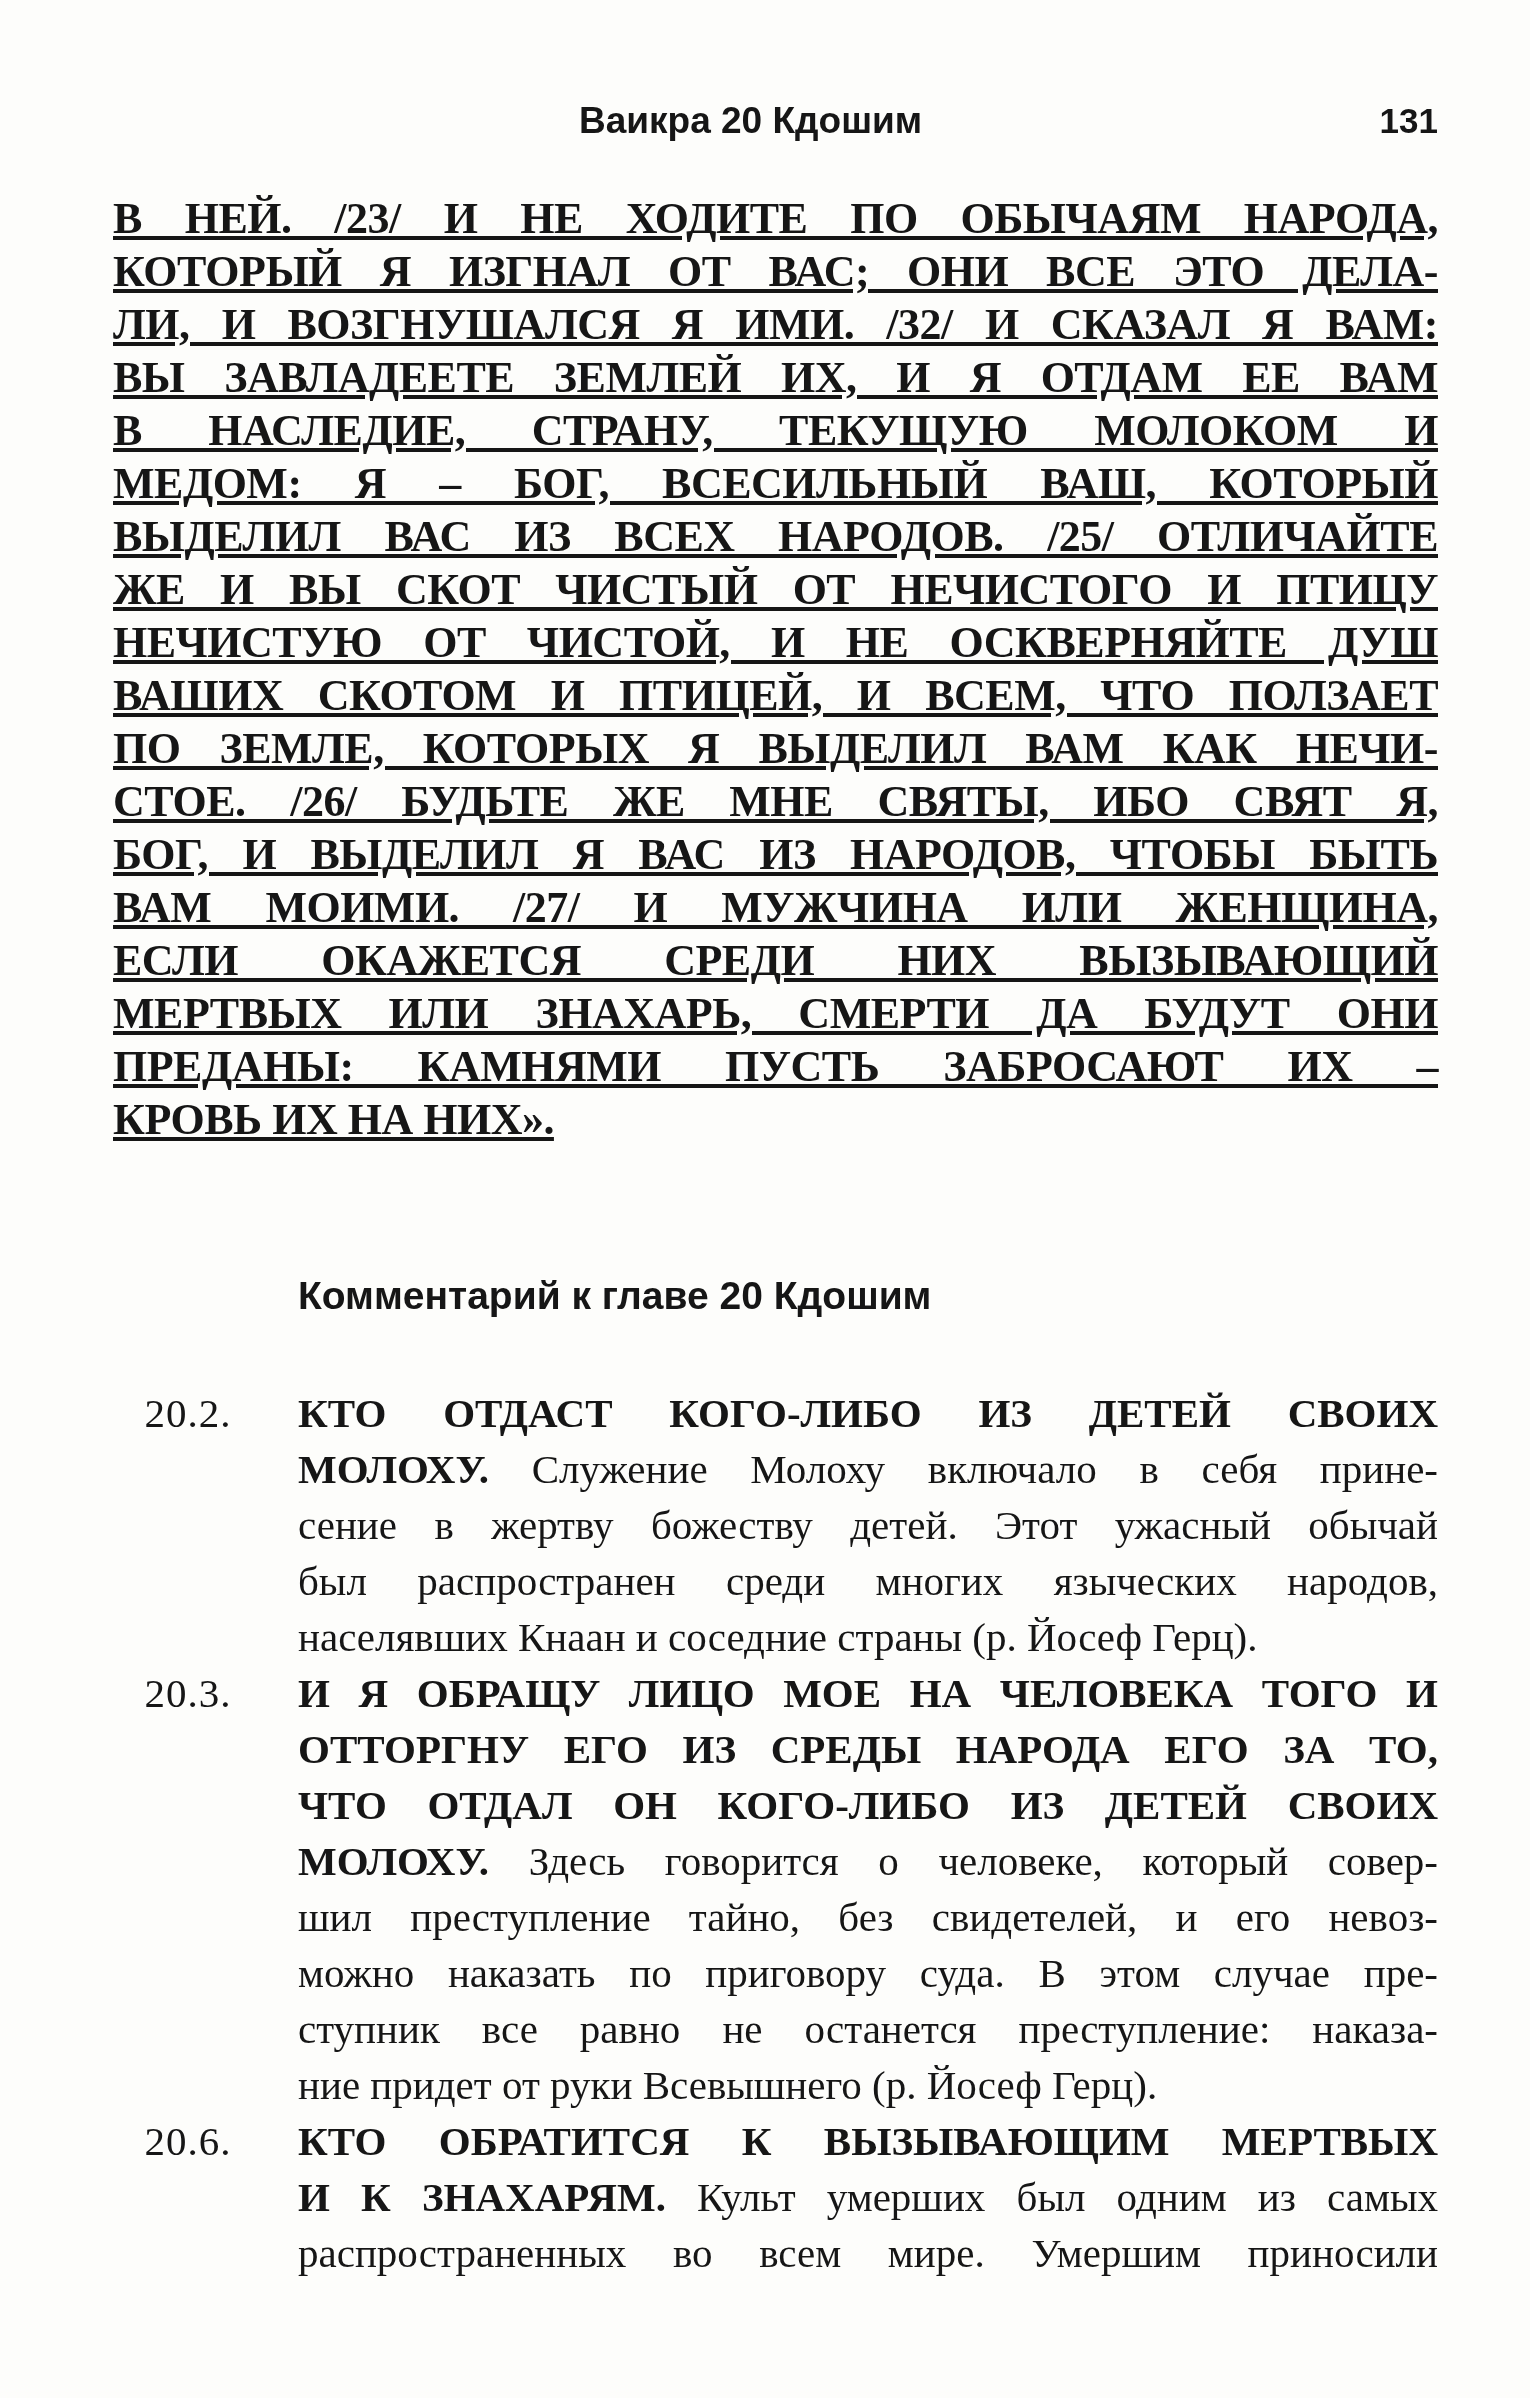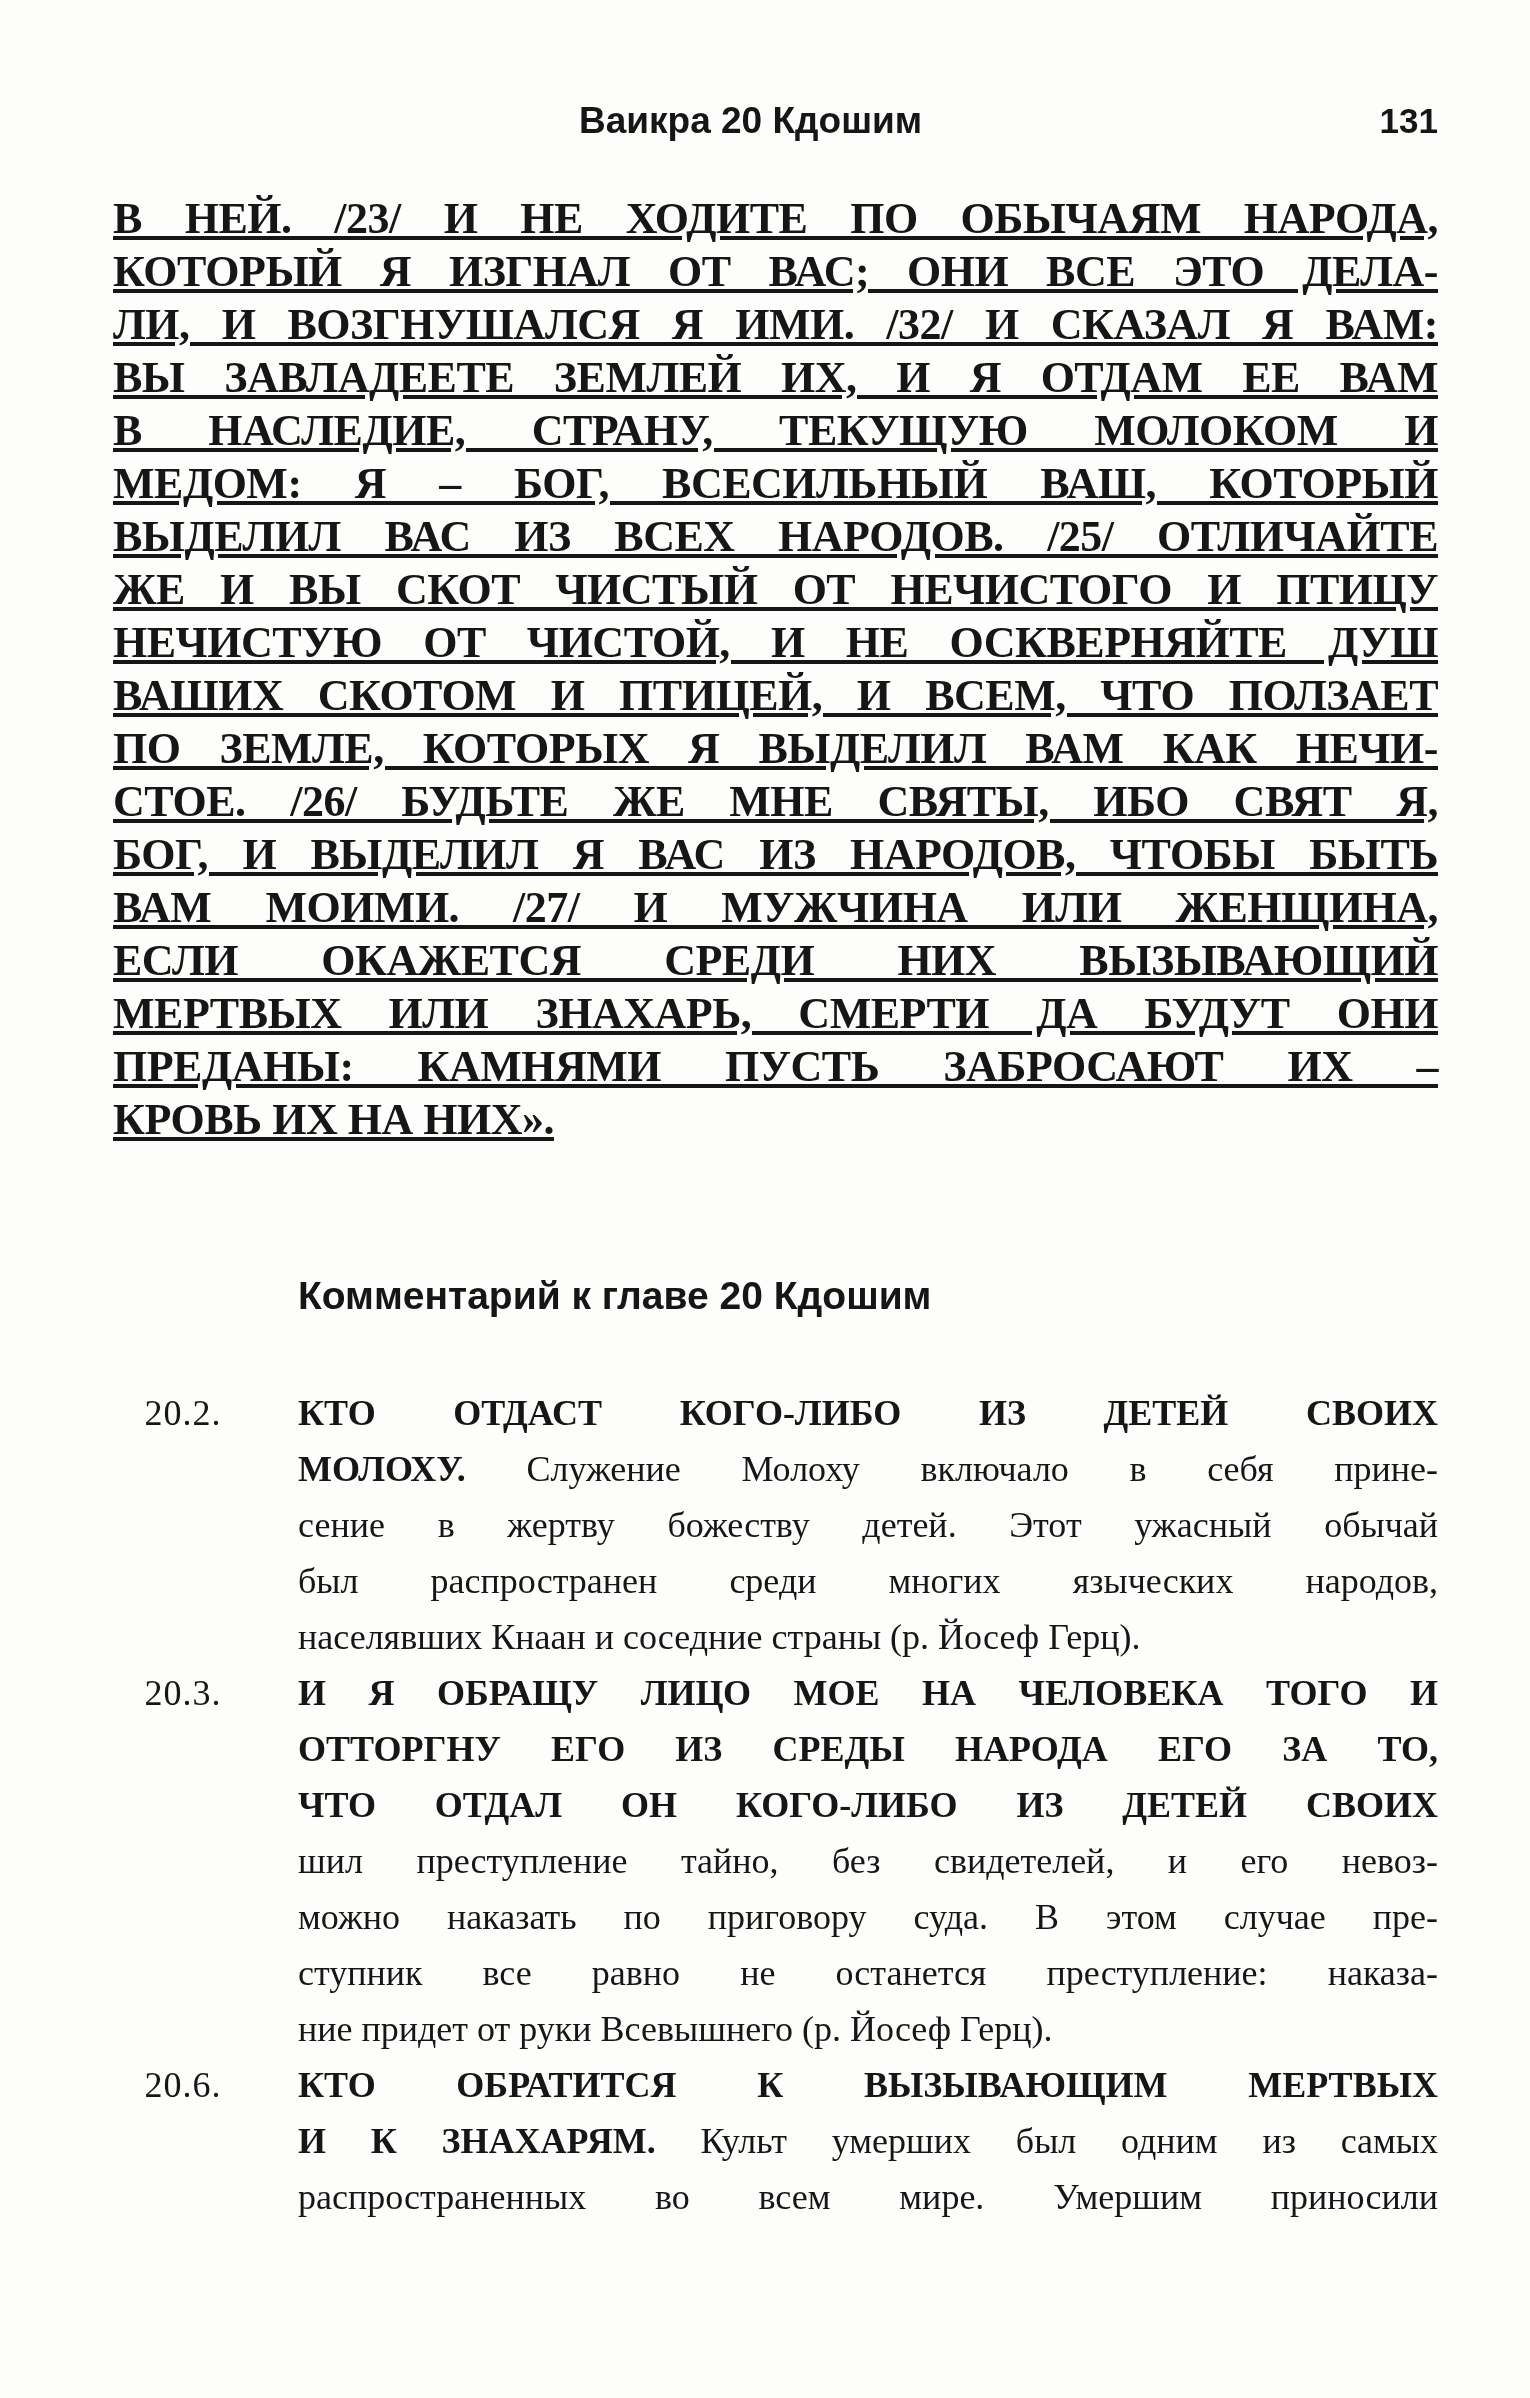--- a/index.html
+++ b/index.html
@@ -61,21 +61,21 @@
     font-size: 39px;
     line-height: 45px;
     white-space: nowrap;
   }
 
   .commentary-body {
     position: absolute;
     left: 113px;
     top: 1385px;
     width: 1325px;
-    font-size: 36px;
+    font-size: 41px;
     line-height: 56px;
   }
   .c-line {
     position: relative;
     padding-left: 185px;
     text-align: justify;
     text-align-last: justify;
   }
   .c-line.no-just { text-align-last: left; }
   .c-num {
@@ -118,20 +118,21 @@
 
 <div class="commentary-body">
     <div class="c-line"><span class="c-num">20.2.</span><span class="c-bold">КТО ОТДАСТ КОГО-ЛИБО ИЗ ДЕТЕЙ СВОИХ</span></div>
     <div class="c-line"><span class="c-bold">МОЛОХУ.</span><span> Служение Молоху включало в себя прине-</span></div>
     <div class="c-line"><span>сение в жертву божеству детей. Этот ужасный обычай</span></div>
     <div class="c-line"><span>был распространен среди многих языческих народов,</span></div>
     <div class="c-line no-just"><span>населявших Кнаан и соседние страны (р. Йосеф Герц).</span></div>
     <div class="c-line"><span class="c-num">20.3.</span><span class="c-bold">И Я ОБРАЩУ ЛИЦО МОЕ НА ЧЕЛОВЕКА ТОГО И</span></div>
     <div class="c-line"><span class="c-bold">ОТТОРГНУ ЕГО ИЗ СРЕДЫ НАРОДА ЕГО ЗА ТО,</span></div>
     <div class="c-line"><span class="c-bold">ЧТО ОТДАЛ ОН КОГО-ЛИБО ИЗ ДЕТЕЙ СВОИХ</span></div>
+    <div class="c-line"><span class="c-bold">МОЛОХУ.</span><span> Здесь говорится о человеке, который совер-</span></div>
     <div class="c-line"><span>шил преступление тайно, без свидетелей, и его невоз-</span></div>
     <div class="c-line"><span>можно наказать по приговору суда. В этом случае пре-</span></div>
     <div class="c-line"><span>ступник все равно не останется преступление: наказа-</span></div>
     <div class="c-line no-just"><span>ние придет от руки Всевышнего (р. Йосеф Герц).</span></div>
     <div class="c-line"><span class="c-num">20.6.</span><span class="c-bold">КТО ОБРАТИТСЯ К ВЫЗЫВАЮЩИМ МЕРТВЫХ</span></div>
     <div class="c-line"><span class="c-bold">И К ЗНАХАРЯМ.</span><span> Культ умерших был одним из самых</span></div>
     <div class="c-line"><span>распространенных во всем мире. Умершим приносили</span></div>
   </div>
 
 

